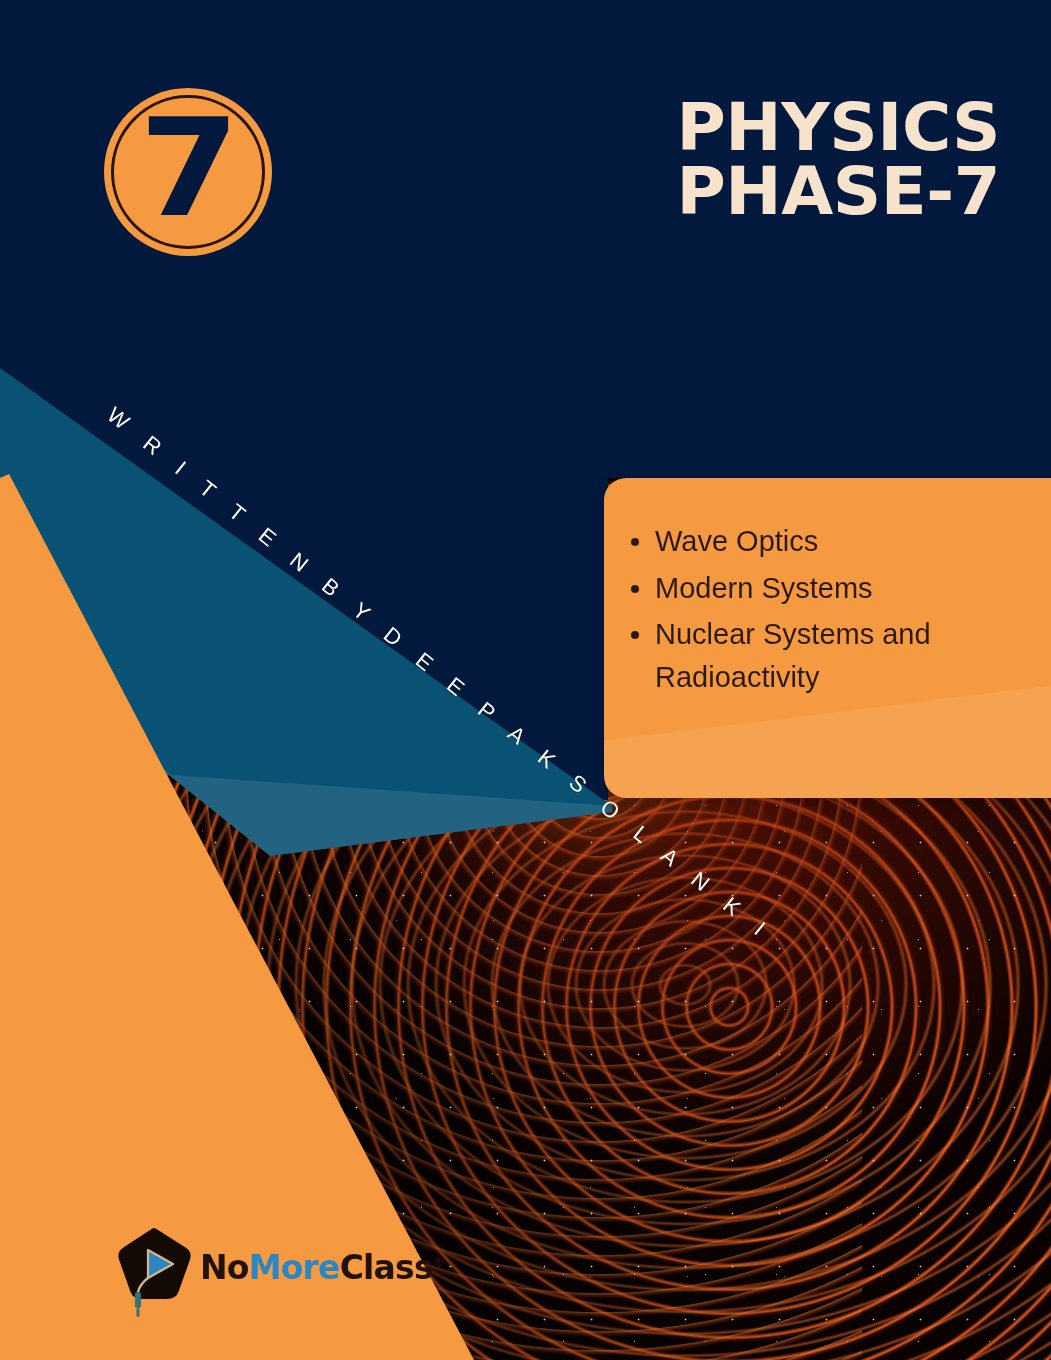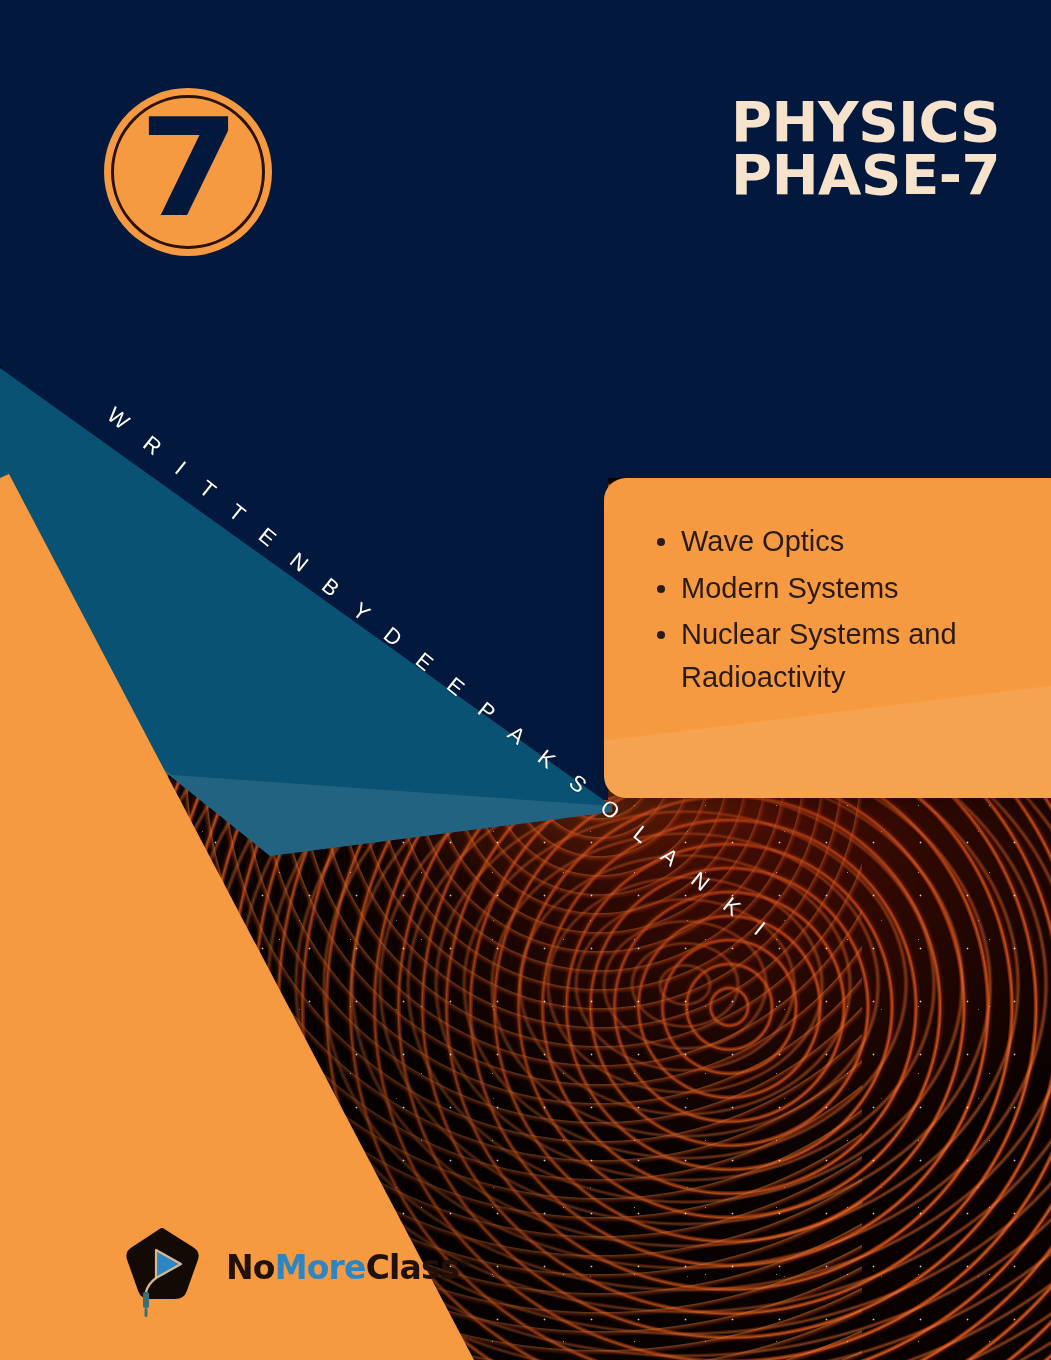--- a/index.html
+++ b/index.html
@@ -162,21 +162,21 @@
 
   
   #title {
     position: absolute;
     left: 300px; top: 96px;
     width: 700px;
     text-align: right;
     color: #f7e3cc;
     font-family: "DejaVu Sans", sans-serif;
     font-weight: 700;
-    font-size: 55px;
+    font-size: 66px;
     line-height: 0.97;
     letter-spacing: -0.5px;
   }
   #title .l1 { display: block; transform: scaleX(1.02); transform-origin: right center; }
   #title .l2 { display: block; transform: scaleX(1.02); transform-origin: right center; }
 
   
   #author {
     position: absolute;
     left: 118px; top: 402px;
@@ -193,21 +193,21 @@
 
   
   #topics {
     position: absolute;
     left: 604px; top: 478px;
     width: 447px;
     min-height: 320px;
     background: #f59a40;
     border-radius: 22px 0 0 22px;
     box-shadow: 0 6px 14px rgba(0,0,0,0.22);
-    padding: 42px 18px 40px 51px;
+    padding: 42px 18px 40px 25px;
     box-sizing: border-box;
     overflow: hidden;
   }
   #topics .sheen {
     position: absolute;
     left: -40px; bottom: -60px;
     width: 620px; height: 150px;
     background: rgba(255,255,255,0.09);
     transform: rotate(-7deg);
     pointer-events: none;
@@ -231,24 +231,24 @@
     position: absolute;
     left: -24px; top: 18px;
     width: 8px; height: 8px;
     border-radius: 50%;
     background: #2b1a12;
   }
 
   
   #logo {
     position: absolute;
-    left: 126px; top: 1228px;
+    left: 118px; top: 1228px;
     display: flex;
     align-items: center;
-    gap: 26px;
+    gap: 8px;
   }
   #logo .mark { position: relative; width: 74px; height: 92px; }
   #logo .wordmark {
     font-family: "DejaVu Sans", sans-serif;
     font-weight: 700;
     font-size: 33px;
     letter-spacing: -0.8px;
     white-space: nowrap;
     position: relative;
     top: -7px;

